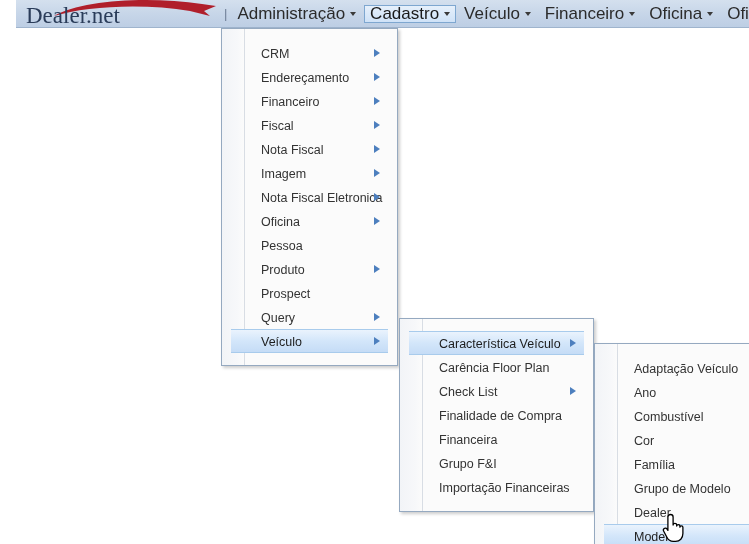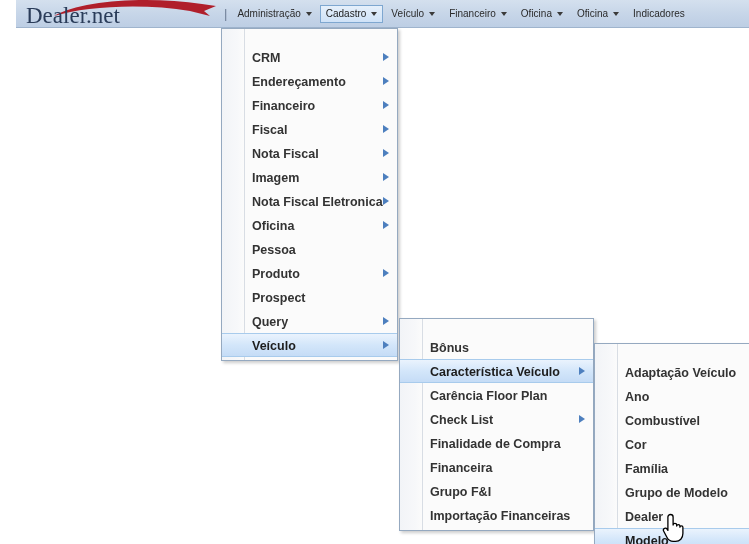--- a/index.html
+++ b/index.html
@@ -64,21 +64,21 @@
     line-height: 1;
   }
 
   .navitem {
     display: inline-flex;
     align-items: center;
     height: 18px;
     padding: 1px 5px 1px 5px;
     margin: 0 1px;
     color: #2b2b2b;
-    font-size: 10px;
+    font-size: 17px;
     white-space: nowrap;
     border: 1px solid transparent;
     box-sizing: border-box;
     cursor: default;
   }
   .navitem.active {
     background: linear-gradient(to bottom, #e6f0fb 0%, #cfe2f7 100%);
     border: 1px solid #7ea7d0;
     color: #1a1a1a;
   }
@@ -103,25 +103,24 @@
   .menu .gutter {
     position: absolute;
     left: 0; top: 0; bottom: 0;
     width: 22px;
     background: linear-gradient(to right, #f2f4f7 0%, #f7f8fa 70%, #fbfbfb 100%);
     border-right: 1px solid #d8dde4;
     pointer-events: none;
   }
   .menu ul {
     list-style: none;
-    margin: 0;
-    padding: 16px 0 3px 0;
+    margin: 9px;
+    padding: 3px 0 3px 0;
     position: relative;
     z-index: 2;
-    font-weight: bold;
   }
   .menu li {
     position: relative;
     height: 24px;
     line-height: 24px;
     padding: 0 20px 0 30px;
     font-size: 12.5px;
     color: #333333;
     white-space: nowrap;
     border-top: 1px solid transparent;
@@ -265,23 +264,20 @@
     <li class="hl">
       <span>Veículo</span>
       <span class="arrow"></span>
     </li>
   </ul>
 </div>
 
 <div class="menu" id="menu-veiculo">
   <div class="gutter"></div>
   <ul>
-    <li>
-      <span>Bônus</span>
-    </li>
     <li class="hl">
       <span>Característica Veículo</span>
       <span class="arrow"></span>
     </li>
     <li>
       <span>Carência Floor Plan</span>
     </li>
     <li>
       <span>Check List</span>
       <span class="arrow"></span>

